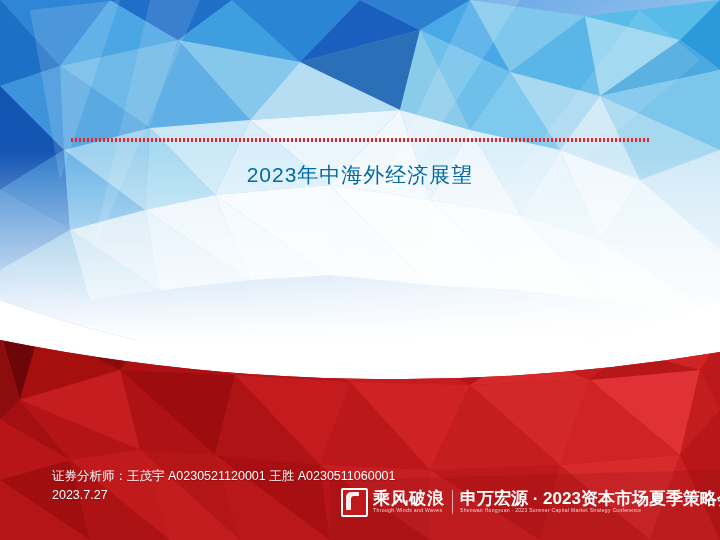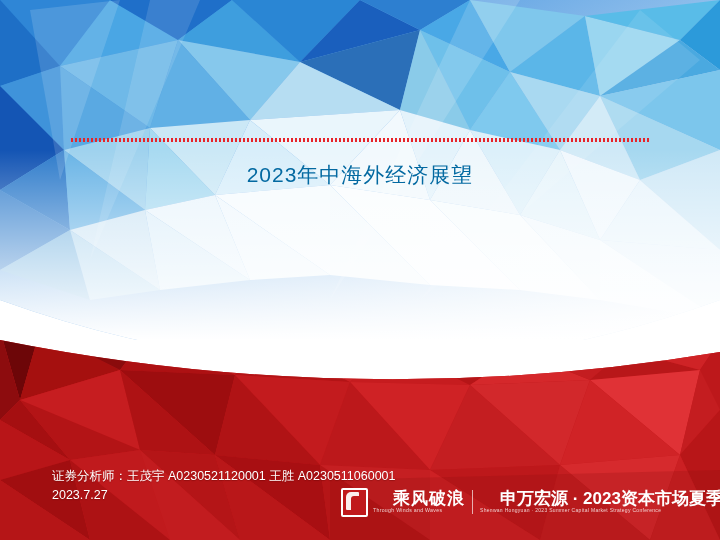--- a/index.html
+++ b/index.html
@@ -108,21 +108,20 @@
     background: #c0191c;
     border-radius: 3px 0 3px 0;
   }
   .brand-cn {
     font-size: 17px;
     font-weight: bold;
     color: #ffffff;
     line-height: 15px;
     letter-spacing: 1px;
     white-space: nowrap;
-    margin-left: 20px;
   }
   .brand-en {
     font-size: 5.2px;
     color: rgba(255,255,255,.78);
     line-height: 7px;
     letter-spacing: .3px;
     white-space: nowrap;
     transform: scaleY(1.15);
     transform-origin: left top;
   }

